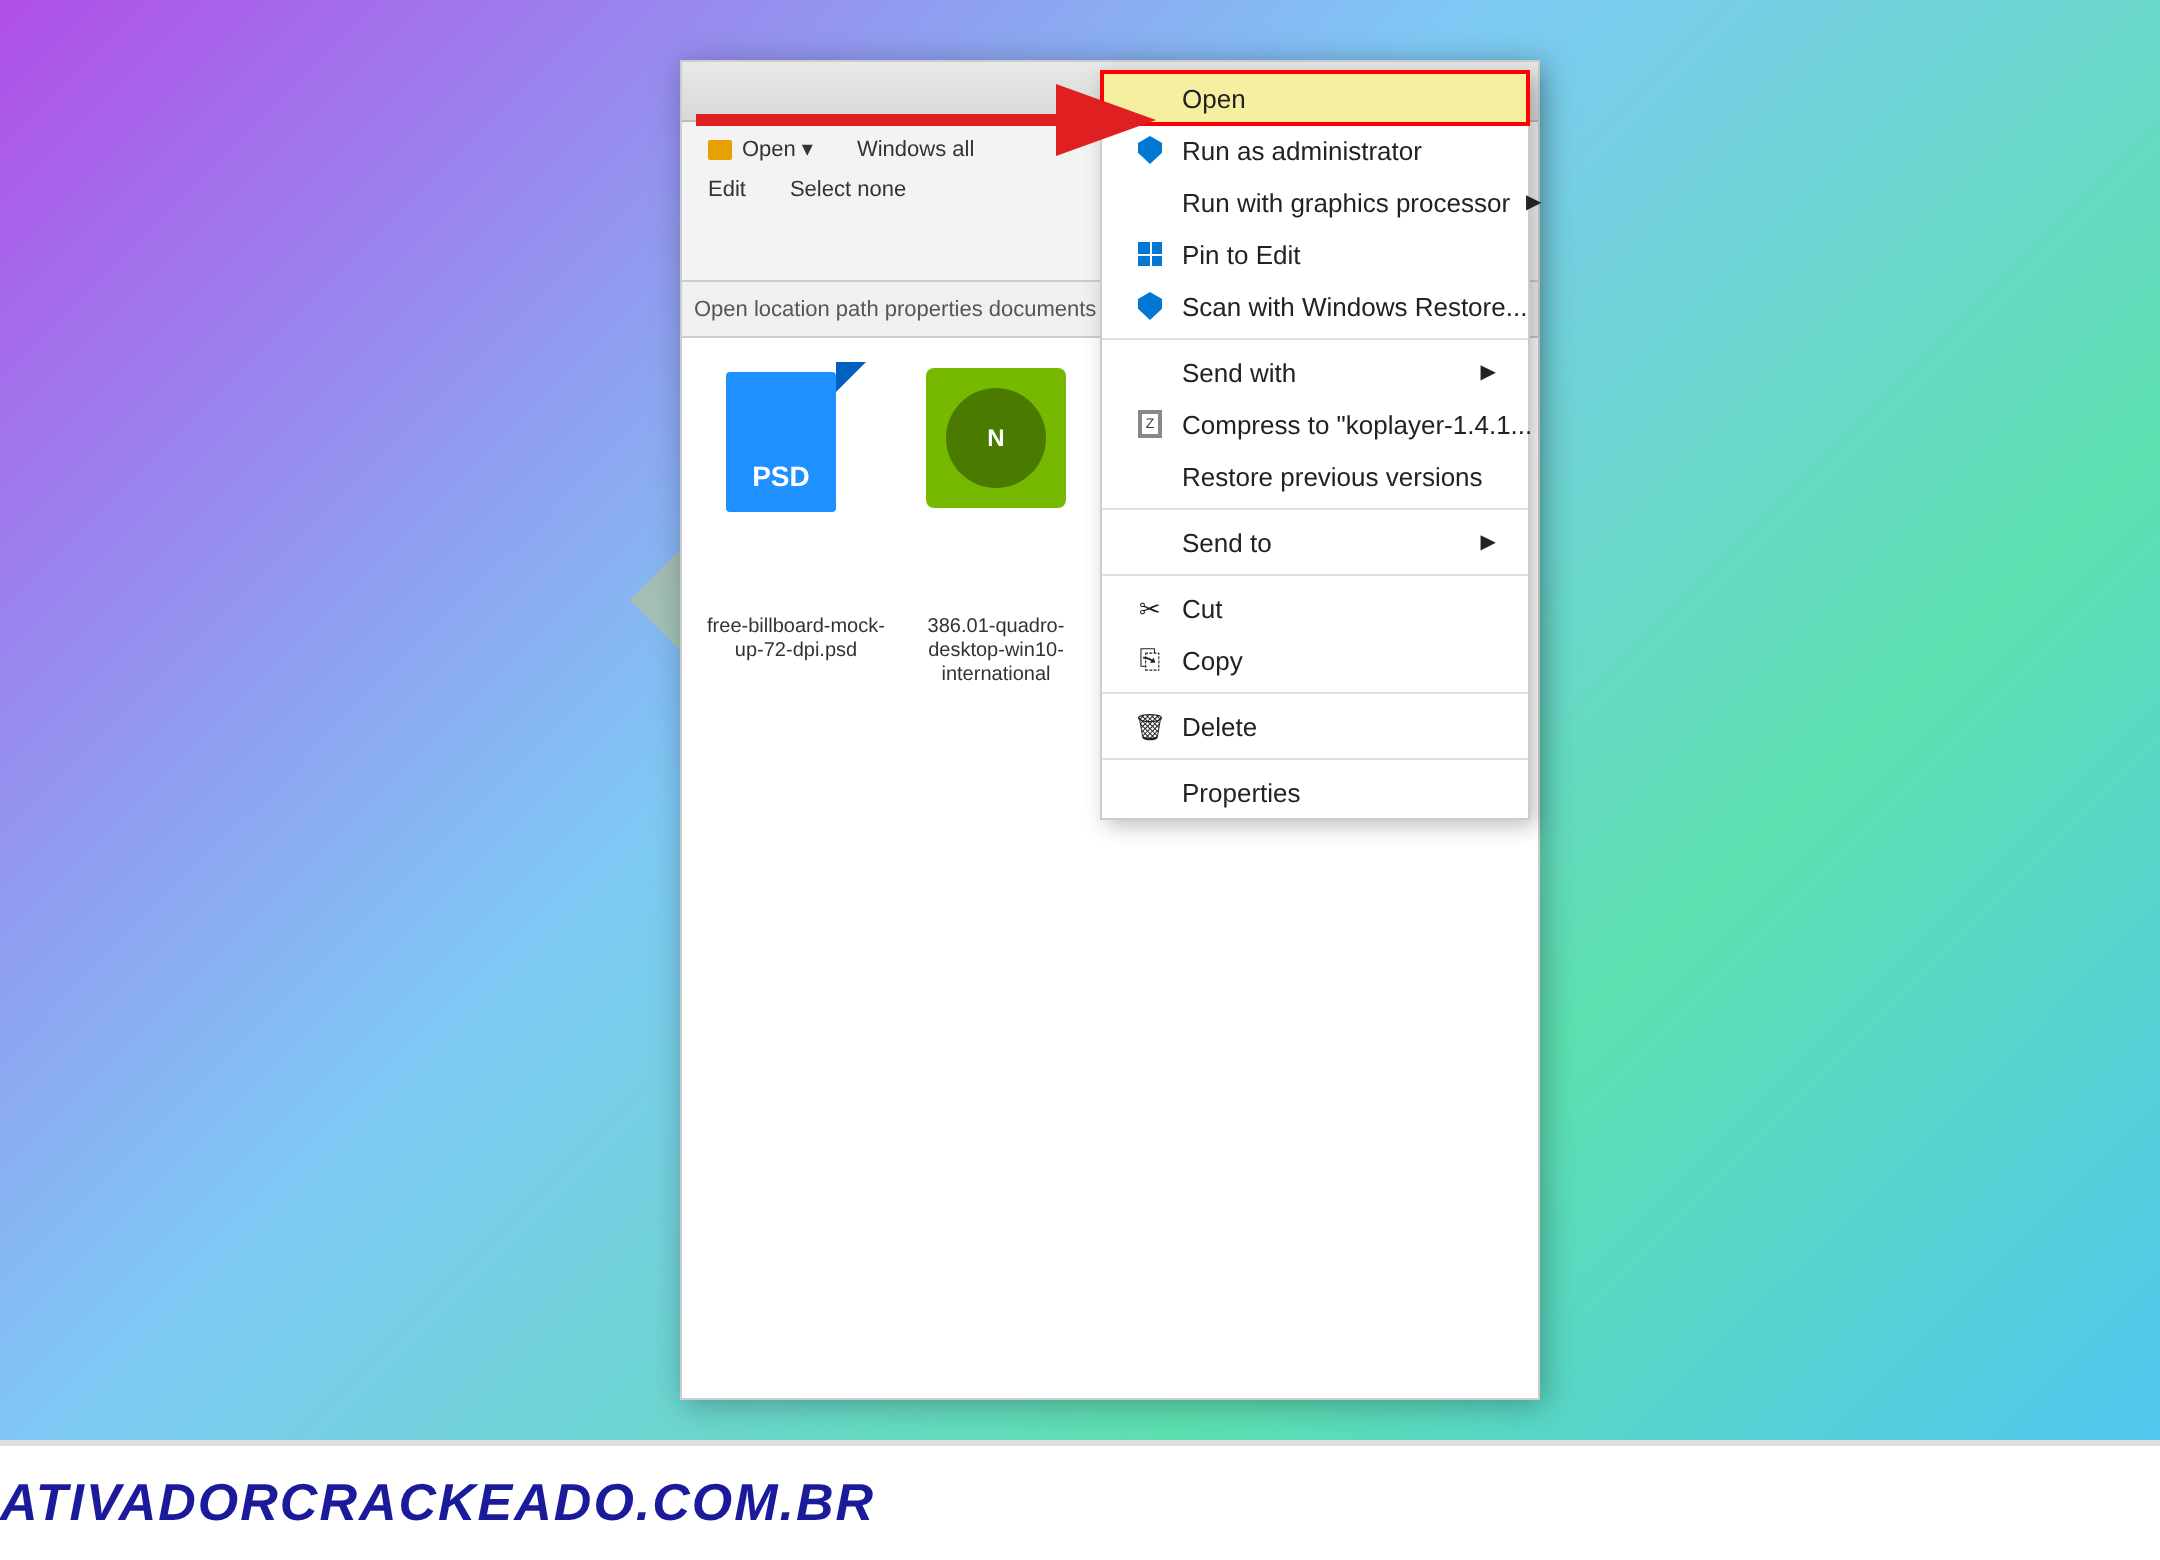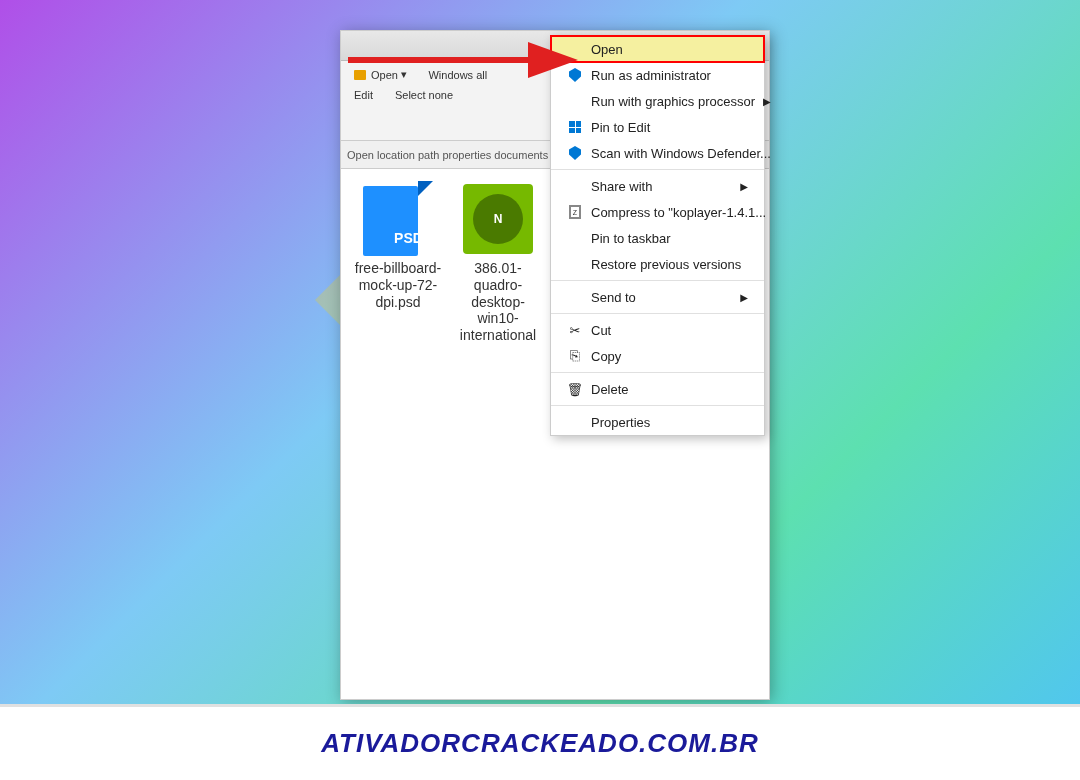--- a/index.html
+++ b/index.html
@@ -128,25 +128,26 @@
     .file-icon {
       width: 75px;
       height: 75px;
       display: flex;
       align-items: center;
       justify-content: center;
       margin-bottom: 4px;
     }
 
     .file-name {
-      font-size: 14px;
+      font-size: 10px;
       text-align: center;
       color: #333;
       word-break: break-word;
       line-height: 1.2;
+      margin-top: 48px;
     }
 
     
     .psd-icon {
       width: 70px;
       height: 75px;
       position: relative;
     }
 
     .psd-body {
@@ -171,21 +172,20 @@
 
     .psd-label {
       position: absolute;
       bottom: 10px;
       left: 0;
       width: 55px;
       text-align: center;
       font-size: 14px;
       font-weight: bold;
       color: white;
-      margin-left: 18px;
     }
 
     
     .nvidia-icon {
       width: 70px;
       height: 70px;
       background: #76b900;
       border-radius: 4px;
       display: flex;
       align-items: center;
@@ -272,25 +272,25 @@
       z-index: 15;
       pointer-events: none;
     }
 
     
     .bottom-banner {
       position: absolute;
       bottom: 0;
       left: 0;
       width: 100%;
-      height: 76px;
+      height: 60px;
       background: white;
       display: flex;
       align-items: center;
-      justify-content: center;
+      justify-content: flex-start;
       border-top: 3px solid #e0e0e0;
       z-index: 5;
     }
 
     .banner-text {
       font-size: 26px;
       font-weight: 900;
       color: #1a1a9a;
       font-style: italic;
       letter-spacing: 1px;
@@ -491,45 +491,41 @@
           <div></div>
         </div>
       </div>
       <span>Pin to Edit</span>
     </div>
 
     <div class="ctx-item">
       <div class="ctx-icon">
         <div style="width:12px;height:14px;background:#0078d4;clip-path:polygon(50% 0%, 100% 25%, 100% 60%, 50% 100%, 0% 60%, 0% 25%);"></div>
       </div>
-      <span>Scan with Windows Defender...</span>
+      <span>Scan with Windows Restore...</span>
     </div>
 
     <div class="ctx-separator"></div>
 
     <div class="ctx-item">
       <div class="ctx-icon"></div>
-      <span>Share with</span>
+      <span>Send with</span>
       <span style="margin-left:auto;font-size:10px;">▶</span>
     </div>
 
 
     <div class="ctx-item">
       <div class="ctx-icon">
         <div style="width:12px;height:14px;border:2px solid #888;display:flex;align-items:center;justify-content:center;">
           <span style="font-size:7px;color:#333;">Z</span>
         </div>
       </div>
       <span>Compress to "koplayer-1.4.1...</span>
     </div>
 
-    <div class="ctx-item">
-      <div class="ctx-icon"></div>
-      <span>Pin to taskbar</span>
-    </div>
 
     <div class="ctx-item">
       <div class="ctx-icon"></div>
       <span>Restore previous versions</span>
     </div>
 
     <div class="ctx-separator"></div>
 
     <div class="ctx-item">
       <div class="ctx-icon"></div>

